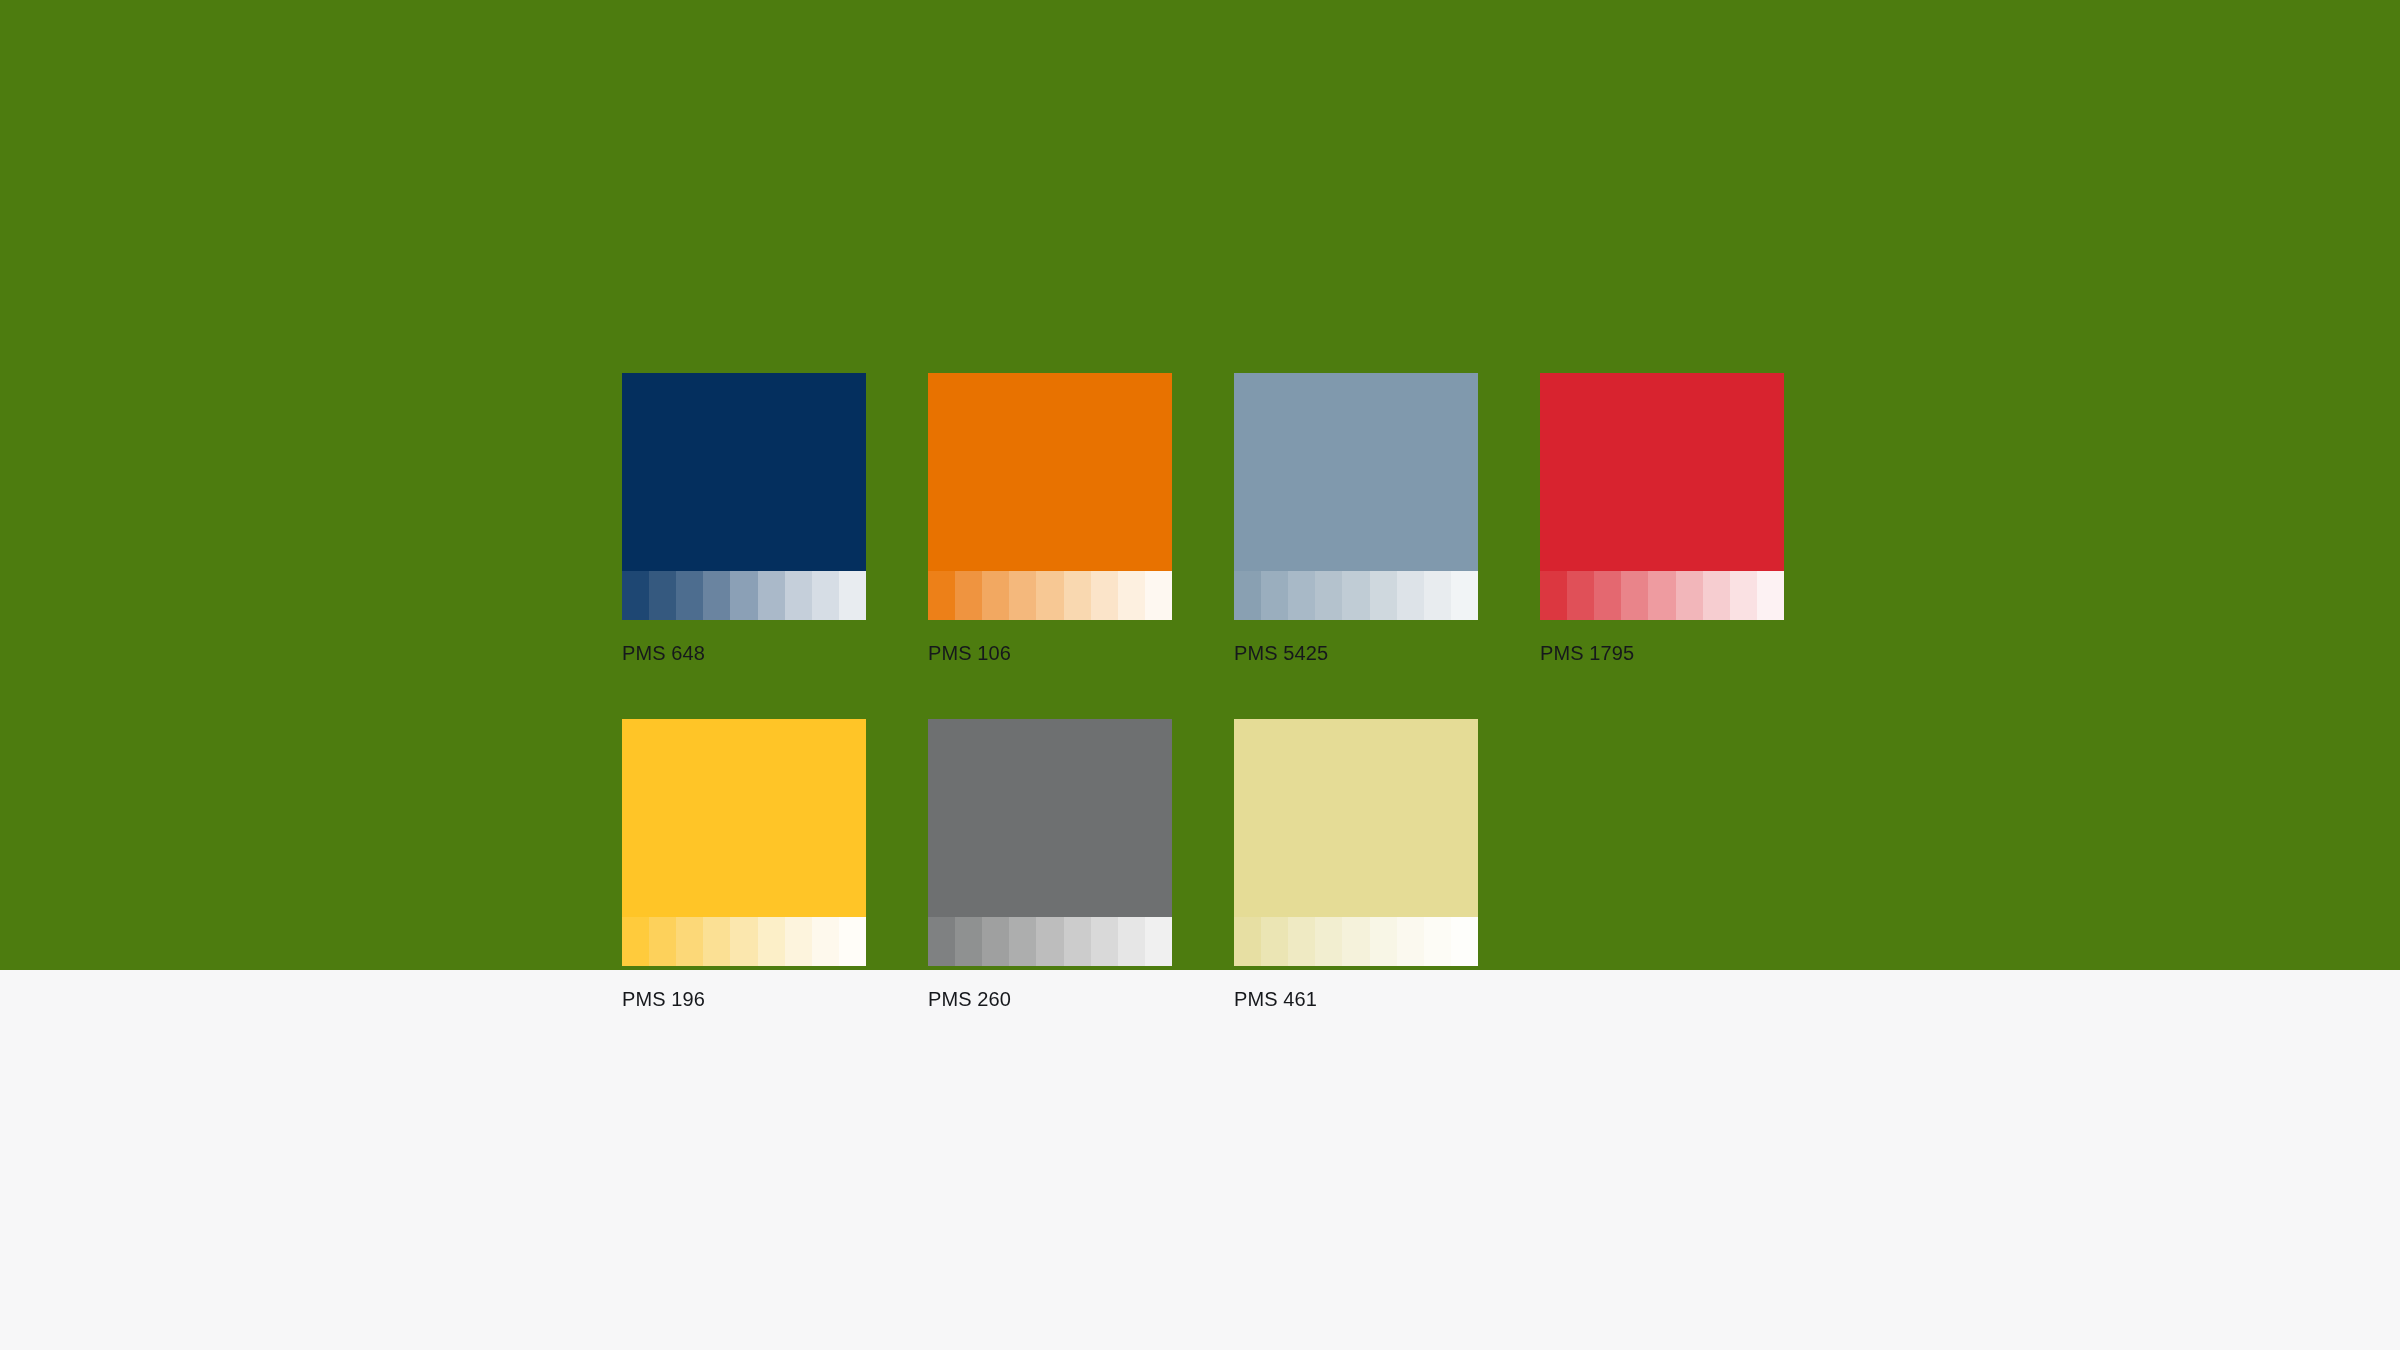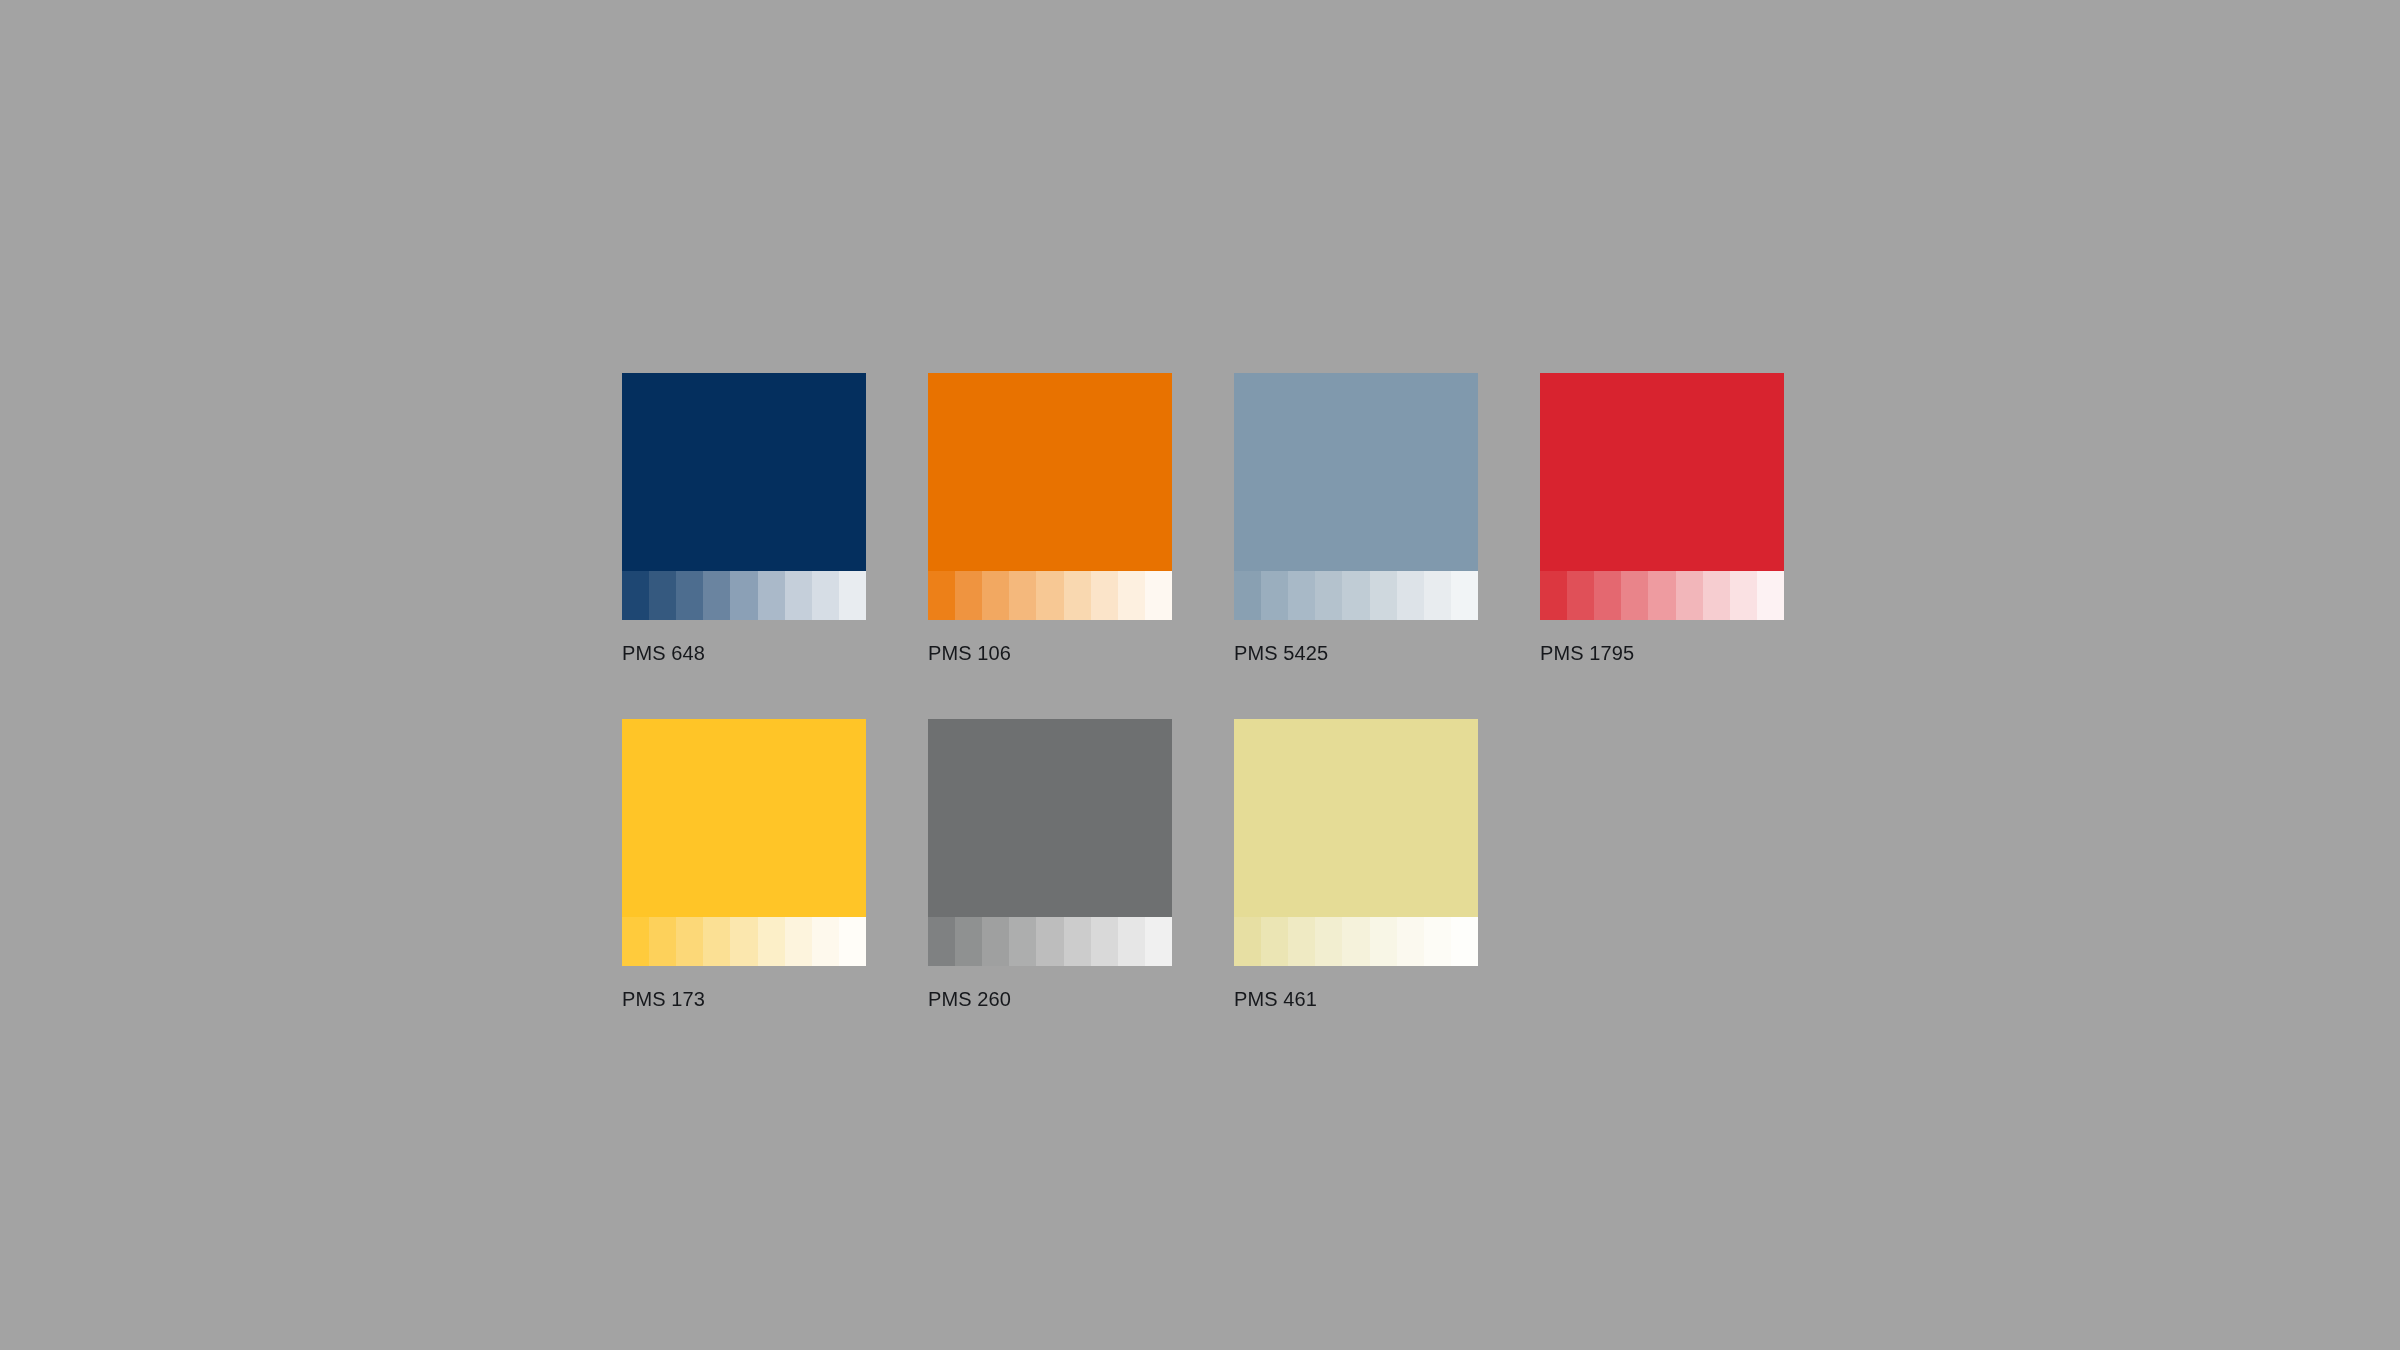--- a/index.html
+++ b/index.html
@@ -13,22 +13,22 @@
     background: #f7f7f8;
     font-family: "Liberation Sans", sans-serif;
     overflow: hidden;
   }
 
   #palette-sheet {
     position: absolute;
     left: 0;
     top: 0;
     width: 2400px;
-    height: 1350px;
-    background: #a3a3a3;
+    height: 970px;
+    background: #4d7c0f;
   }
 
   #swatch-grid {
     position: absolute;
     left: 622px;
     top: 373px;
     width: 1156px;
     display: grid;
     grid-template-columns: repeat(4, 244px);
     column-gap: 62px;
@@ -141,21 +141,21 @@
           <div class="tint-chip" style="background: rgb(255, 203, 60);"></div>
           <div class="tint-chip" style="background: rgb(253, 209, 91);"></div>
           <div class="tint-chip" style="background: rgb(252, 216, 120);"></div>
           <div class="tint-chip" style="background: rgb(251, 224, 148);"></div>
           <div class="tint-chip" style="background: rgb(251, 231, 174);"></div>
           <div class="tint-chip" style="background: rgb(252, 239, 200);"></div>
           <div class="tint-chip" style="background: rgb(253, 244, 221);"></div>
           <div class="tint-chip" style="background: rgb(254, 249, 237);"></div>
           <div class="tint-chip" style="background: rgb(255, 253, 248);"></div>
         </div>
-        <span class="swatch-label">PMS 173</span>
+        <span class="swatch-label">PMS 196</span>
       </div>
       <div class="swatch-card">
         <div class="swatch-base" style="background: rgb(110, 112, 113);"></div>
         <div class="swatch-tints">
           <div class="tint-chip" style="background: rgb(127, 129, 130);"></div>
           <div class="tint-chip" style="background: rgb(143, 145, 145);"></div>
           <div class="tint-chip" style="background: rgb(159, 160, 160);"></div>
           <div class="tint-chip" style="background: rgb(173, 174, 174);"></div>
           <div class="tint-chip" style="background: rgb(189, 189, 189);"></div>
           <div class="tint-chip" style="background: rgb(204, 204, 204);"></div>

